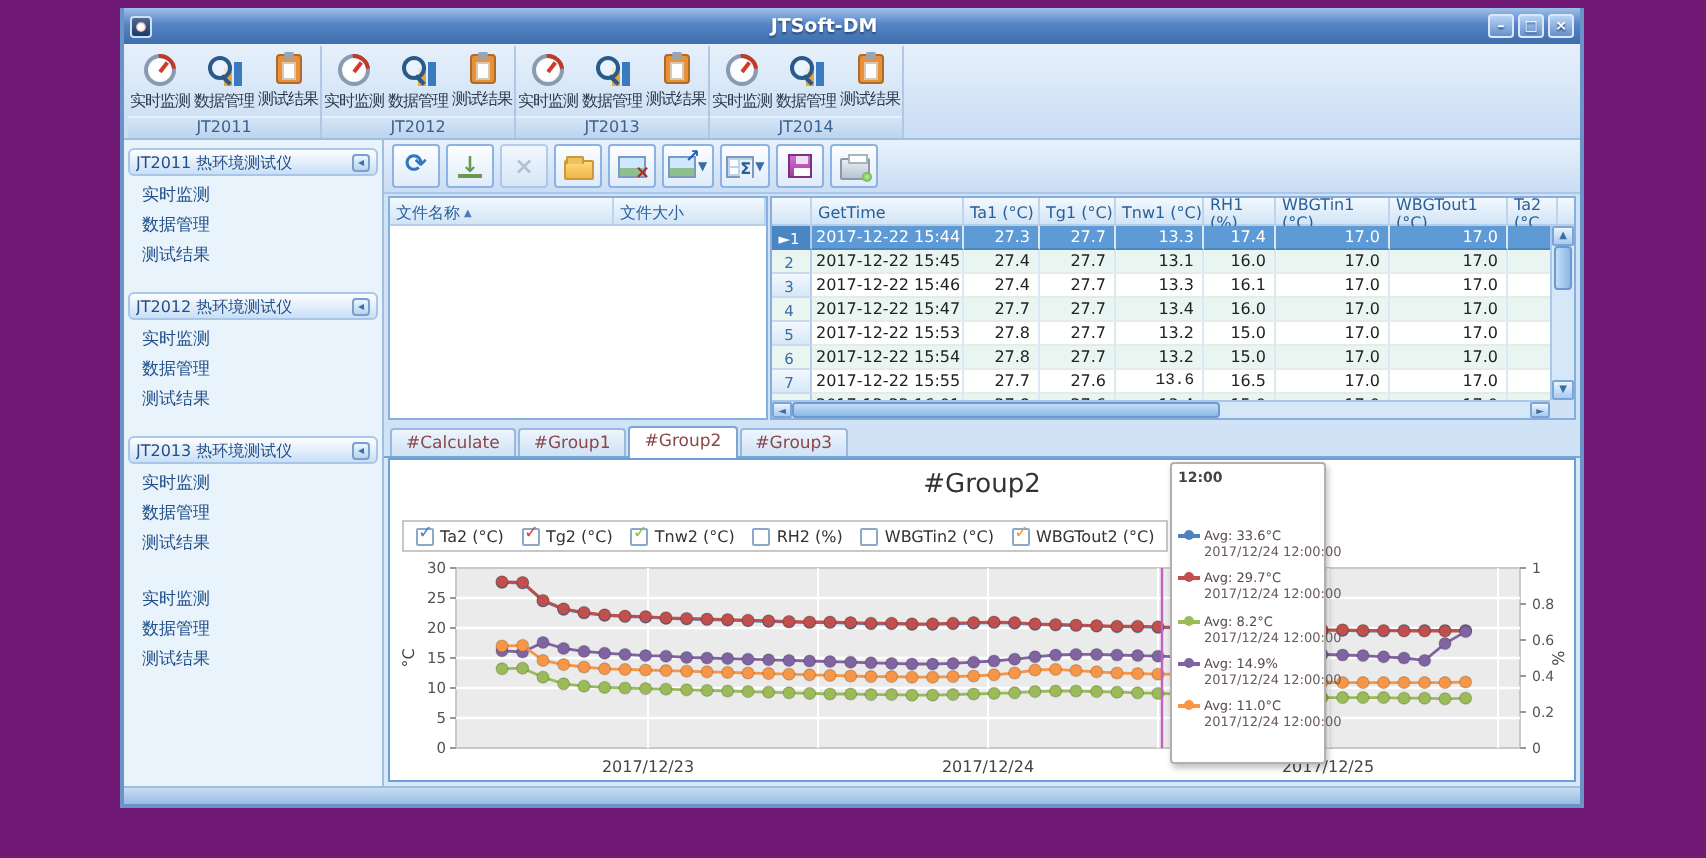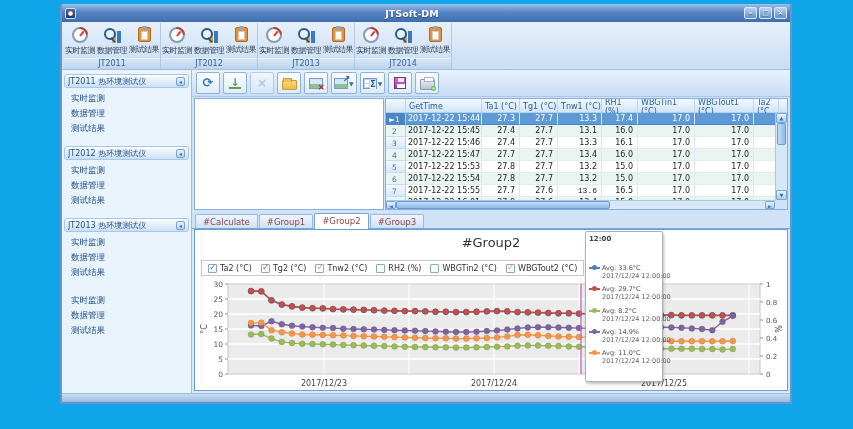--- a/index.html
+++ b/index.html
@@ -1,17 +1,17 @@
 <!DOCTYPE html>
 <html><head>
 <meta charset="utf-8">
 <style>
   html,body{margin:0;padding:0;background:#ffffff;}
   *{box-sizing:border-box;font-family:"DejaVu Sans","Liberation Sans",sans-serif;}
-  .canvas{position:relative;width:853px;height:429px;background:#0ea5e9;overflow:hidden;}
+  .canvas{position:relative;width:853px;height:429px;background:#701a75;overflow:hidden;}
 
   
   .window{position:absolute;left:60px;top:4px;width:732px;height:400px;
     border:2px solid #6a94c8;border-top:none;background:#d8e8f8;display:flex;flex-direction:column;}
   .titlebar{height:18px;background:linear-gradient(#9cc0ea,#5685c5 45%,#3f6eae);display:flex;align-items:center;
     padding:0 3px;color:#fff;font-size:9.5px;font-weight:bold;text-shadow:0 1px 1px #2a4a78;}
   .app-icon{width:11px;height:11px;background:linear-gradient(#4a6a9a,#1a3a6a);border:1px solid #d0e0f0;border-radius:2px;
     margin-right:4px;position:relative;}
   .app-icon::after{content:"";position:absolute;left:2px;top:2px;width:5px;height:5px;border-radius:50%;
     background:radial-gradient(#fff 40%,#c04030);}
@@ -311,20 +311,29 @@
           <span class="t2-btn">
               <span class="g-save"></span>
             </span>
           <span class="t2-btn">
               <span class="g-print"></span>
             </span>
         </div>
 
         <div class="panels">
           <div class="file-panel">
+            <div class="grid-head">
+              <div class="gh-cell" style="width:112px">
+                <span>文件名称</span>
+                <span class="sort-glyph">▲</span>
+              </div>
+              <div class="gh-cell" style="flex:1">
+                <span>文件大小</span>
+              </div>
+            </div>
             <div style="height:96px;background:#fff;"></div>
           </div>
 
           <div class="data-table">
             <div class="grid-head" id="table-head">
                 <div class="gh-cell" style="width: 20px;"></div>
                 <div class="gh-cell" style="width: 76px;">GetTime</div>
                 <div class="gh-cell" style="width: 38px;">Ta1 (°C)</div>
                 <div class="gh-cell" style="width: 38px;">Tg1 (°C)</div>
                 <div class="gh-cell" style="width: 44px;">Tnw1 (°C)</div>

